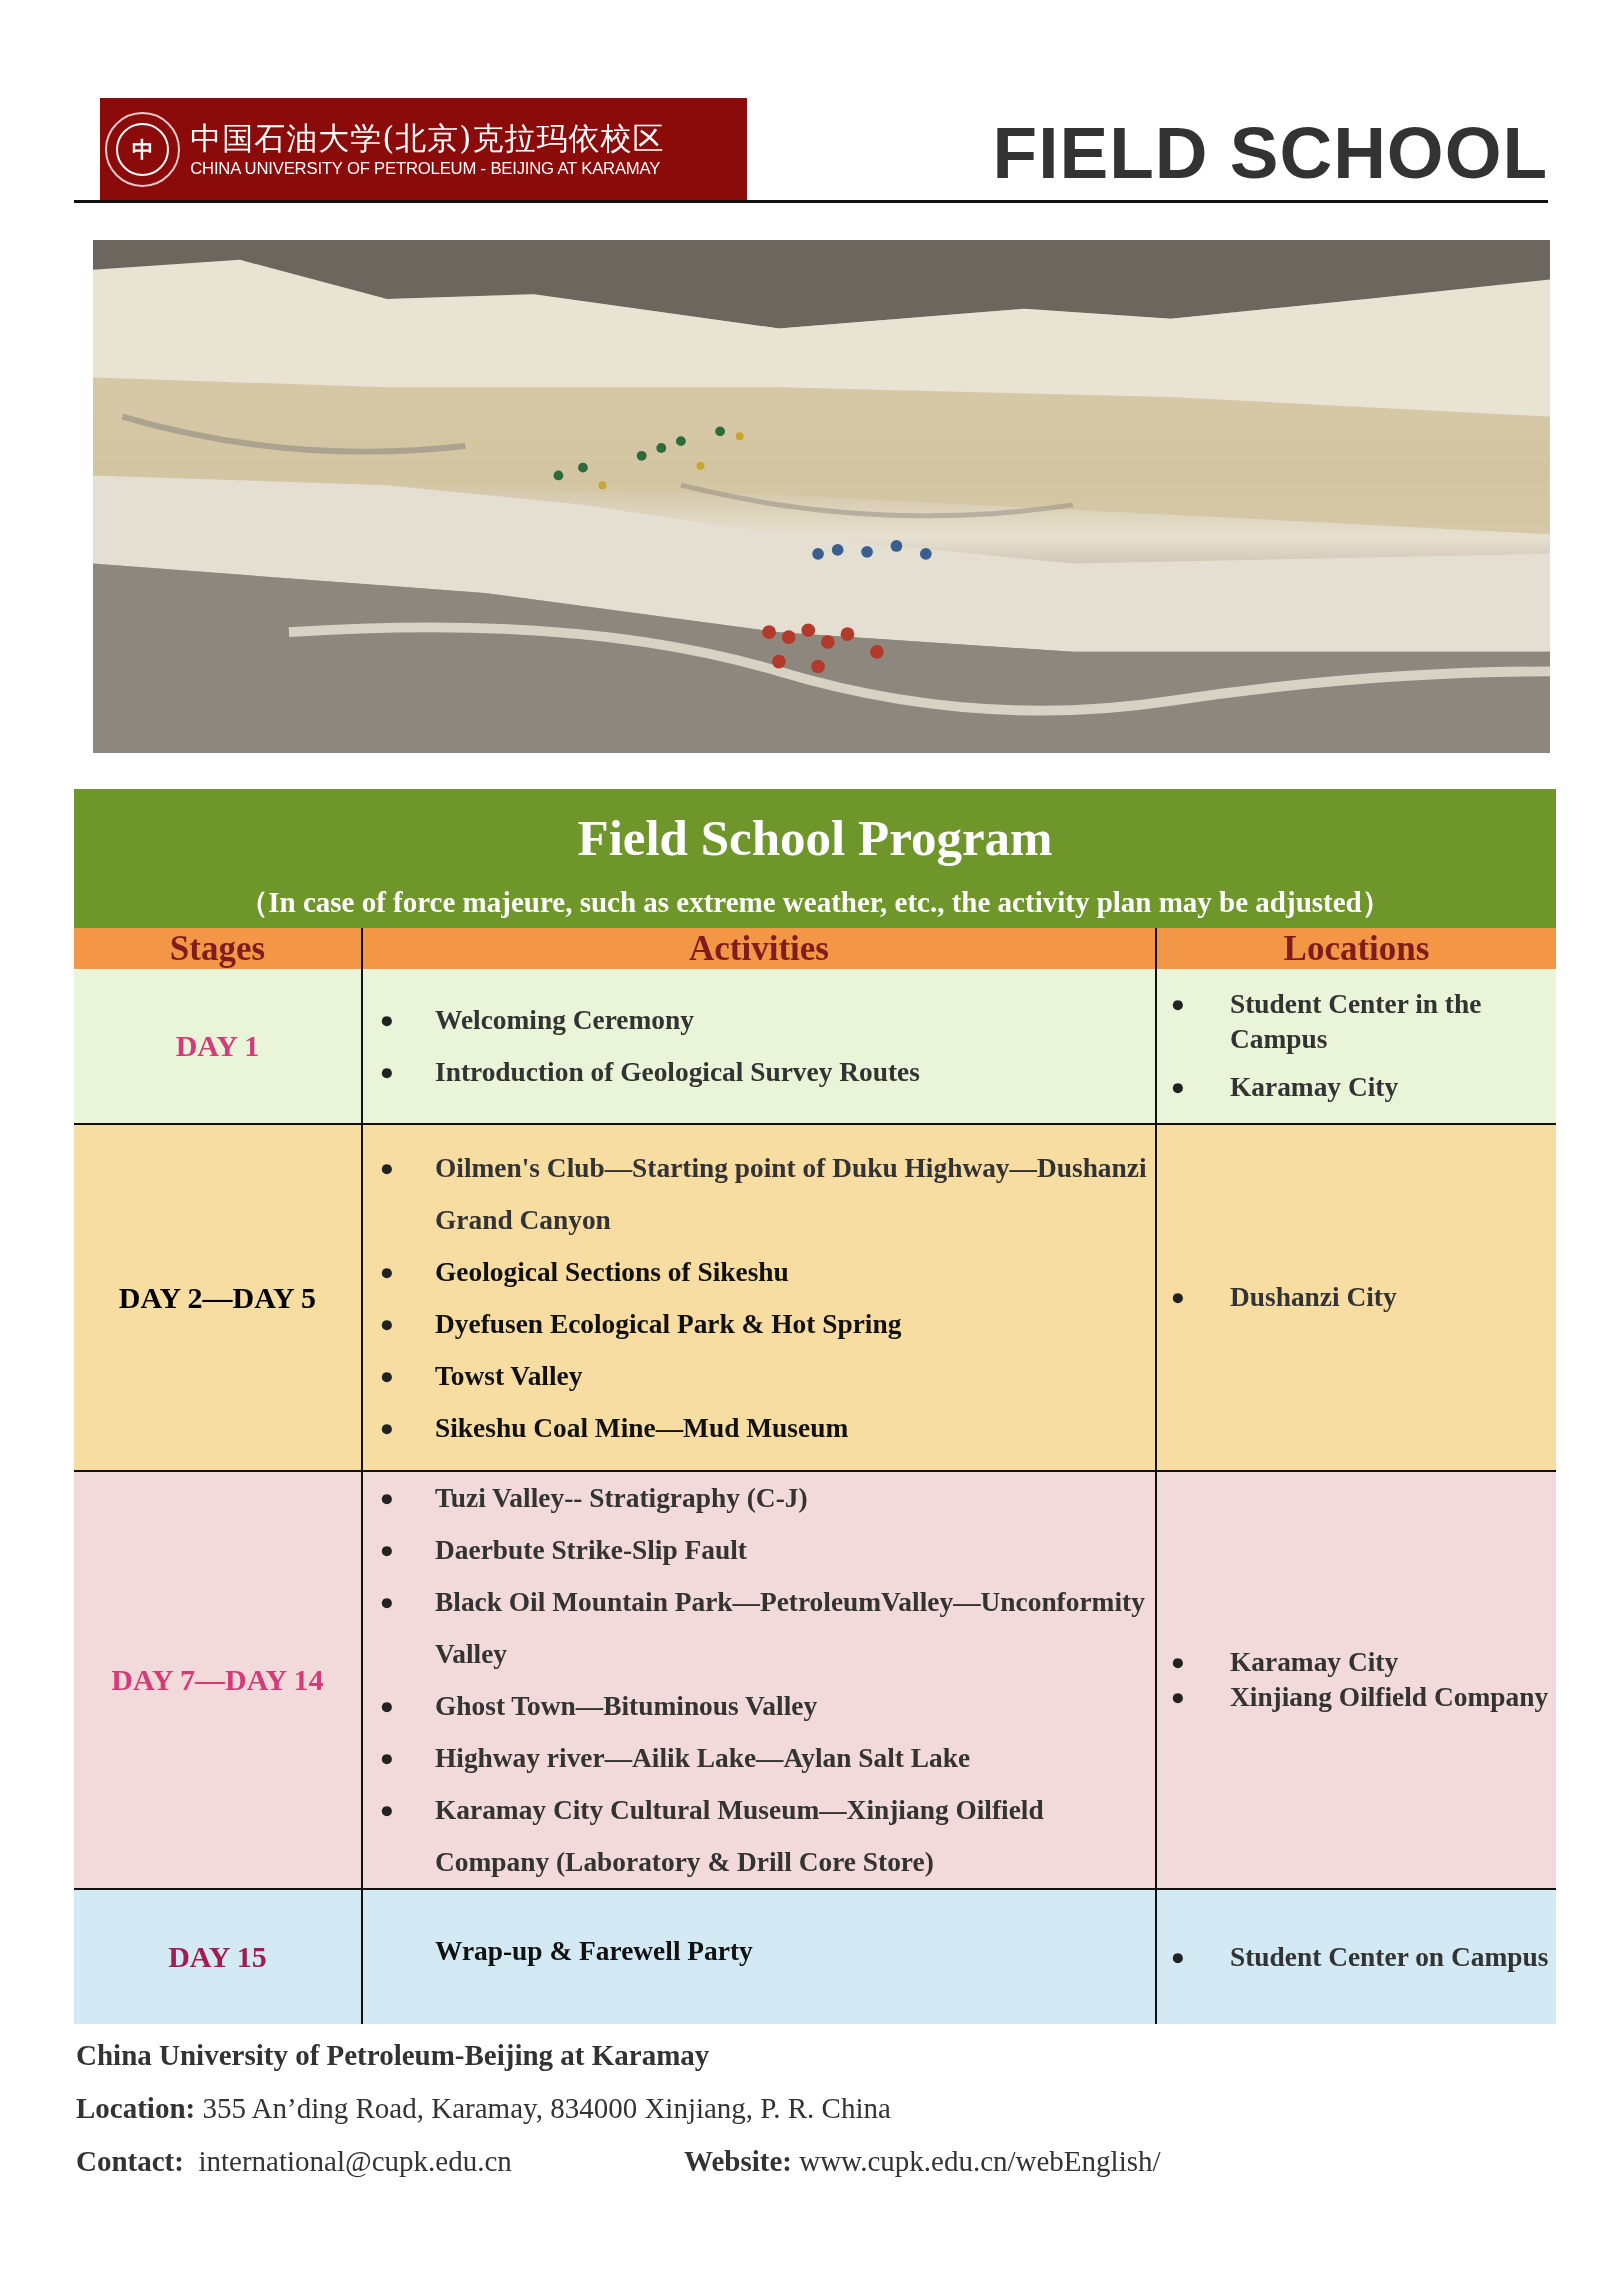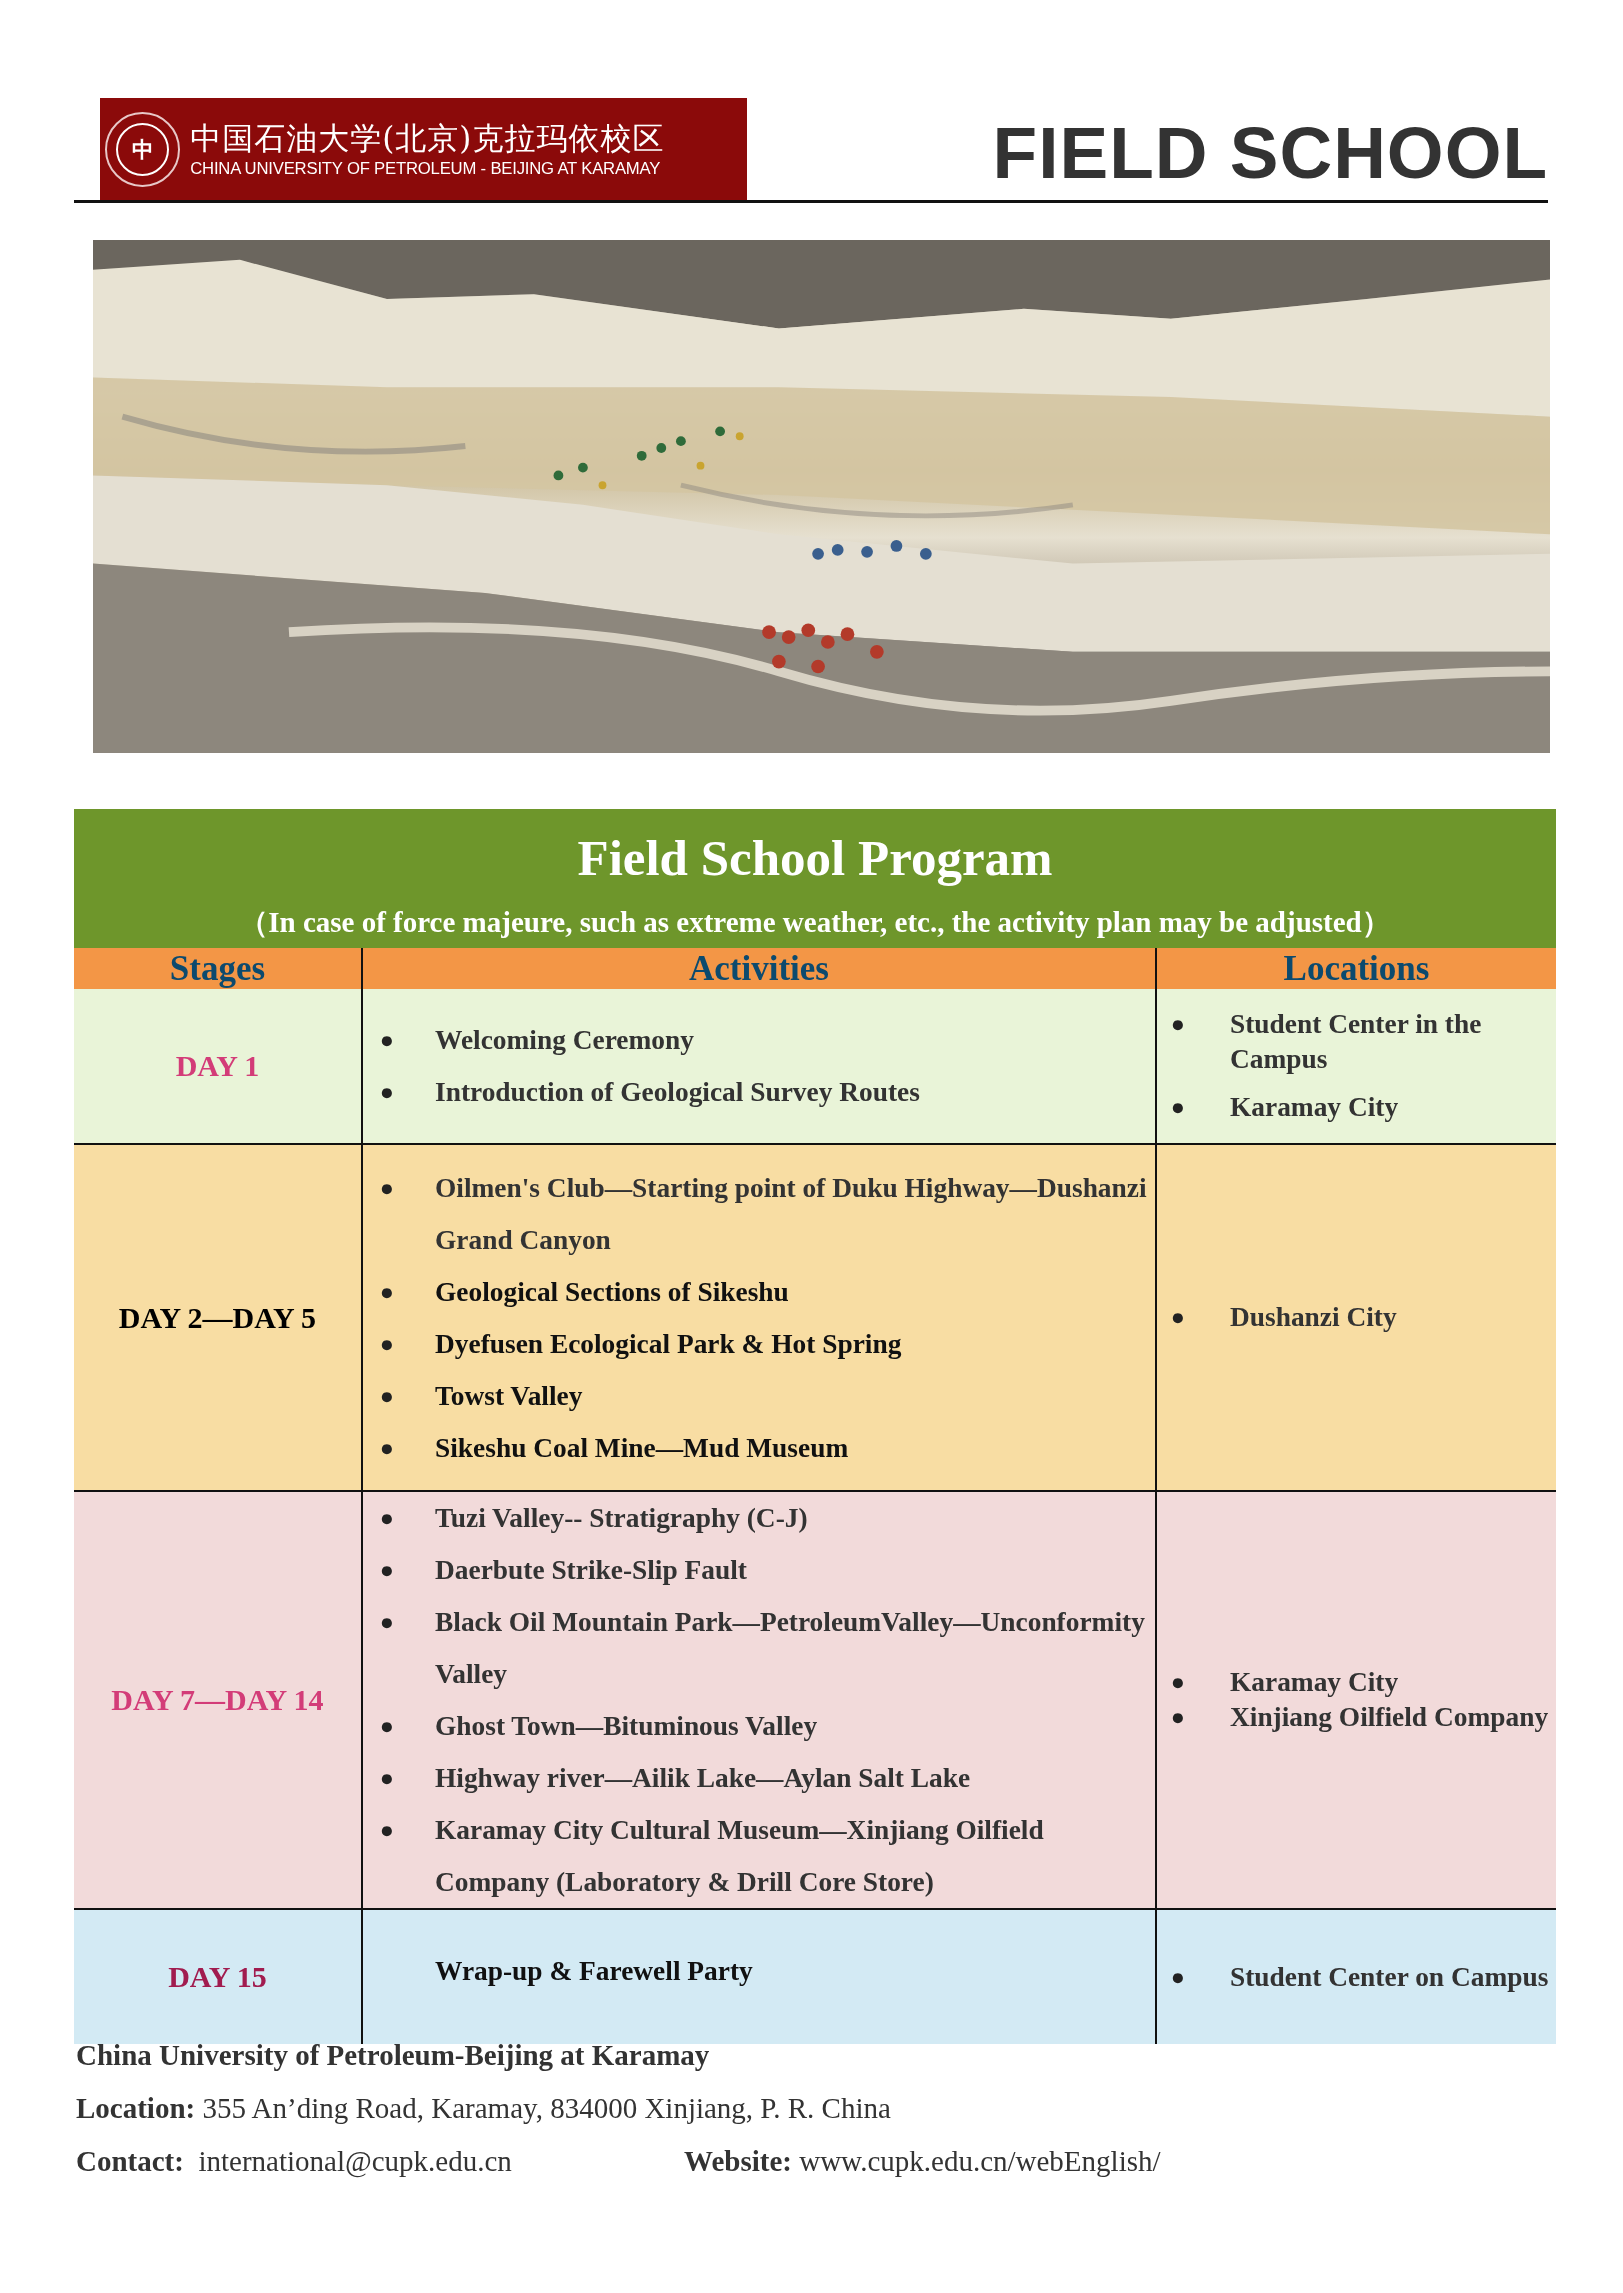--- a/index.html
+++ b/index.html
@@ -20,25 +20,25 @@
   .title { position:absolute; right:0; top:15.7px; font-family:"Liberation Sans", sans-serif;
            font-weight:bold; font-size:73px; line-height:78px; color:#333333; letter-spacing:1px; }
   .header-rule { position:absolute; left:74px; top:200px; width:1474px; height:2.9px; background:#111; }
 
   .photo { position:absolute; left:93px; top:240px; width:1457px; height:513px; overflow:hidden;
            background:linear-gradient(180deg,#6f6a62 0%,#77726a 8%,#d9d2c0 18%,#e9e3d2 30%,#cdbf9c 45%,#e6e0d0 58%,#bdb3a0 68%,#9a928a 80%,#8b857c 100%); }
   .photo svg { position:absolute; left:0; top:0; }
 
   .program { position:absolute; left:74px; top:789px; width:1482px; }
   .prog-head { background:#6e962b; height:139px; color:#ffffff; text-align:center; }
-  .prog-title { font-family:"Liberation Serif", serif; font-weight:bold; font-size:51px; line-height:55px; padding-top:21.6px;margin-top:20px; }
+  .prog-title { font-family:"Liberation Serif", serif; font-weight:bold; font-size:51px; line-height:55px; padding-top:21.6px; }
   .prog-note { font-family:"Liberation Serif", serif; font-weight:bold; font-size:29px; line-height:35px; margin-top:19.6px; }
 
   table.sched { width:1482px; border-collapse:collapse; table-layout:fixed; }
-  table.sched th { background:#f39646; color:#0c4a6e; font-family:"Liberation Serif", serif; font-weight:bold;
+  table.sched th { background:#f39646; color:#7f1d1d; font-family:"Liberation Serif", serif; font-weight:bold;
            font-size:35px; height:41px; padding:0; line-height:39px; }
   table.sched td { vertical-align:middle; padding:0; }
   .col-stage { width:288px; }
   .col-act { width:794px; }
   .col-loc { width:400px; }
   .bl { border-left:2px solid #111; }
   .bt { border-top:2.9px solid #111; }
 
   .stage { text-align:center; font-weight:bold; font-size:30px;margin-top:16px; }
   .act-list, .loc-list { list-style:none; margin:0; padding:0; }

